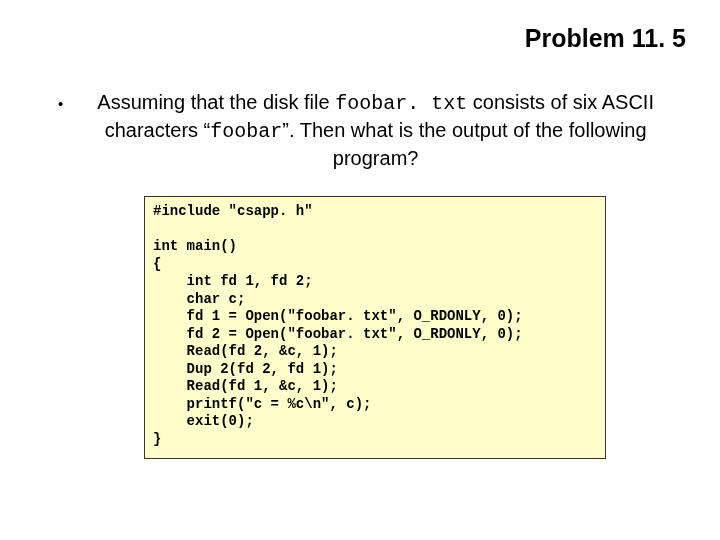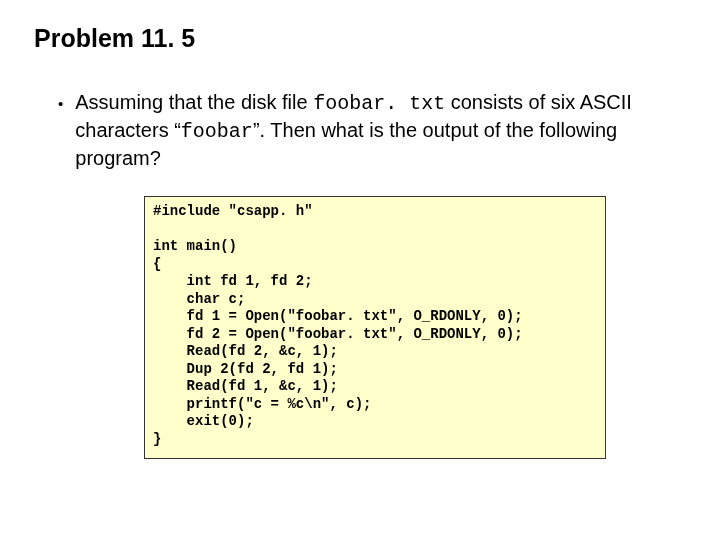--- a/index.html
+++ b/index.html
@@ -5,41 +5,42 @@
     * { margin: 0; padding: 0; box-sizing: border-box; }
     body {
       width: 720px;
       height: 540px;
       background: #ffffff;
       font-family: Verdana, Geneva, sans-serif;
       color: #000000;
       padding: 18px 34px;
     }
     .title {
-      text-align: left;
+      text-align: right;
       font-weight: bold;
       font-size: 25px;
       margin-top: 6px;
       margin-bottom: 36px;
     }
     .bullet-row {
       display: flex;
       align-items: flex-start;
       margin-left: 24px;
       margin-right: 10px;
     }
     .bullet-dot {
       font-size: 15px;
       margin-right: 12px;
       line-height: 1.4;
       margin-top: 4px;
     }
     .bullet-text {
       font-size: 20px;
       line-height: 1.35;
+      text-align: center;
     }
     .mono-inline {
       font-family: "Courier New", Courier, monospace;
       font-size: 20px;
     }
     .code-wrap {
       margin-top: 24px;
       margin-left: 110px;
       width: 462px;
     }

